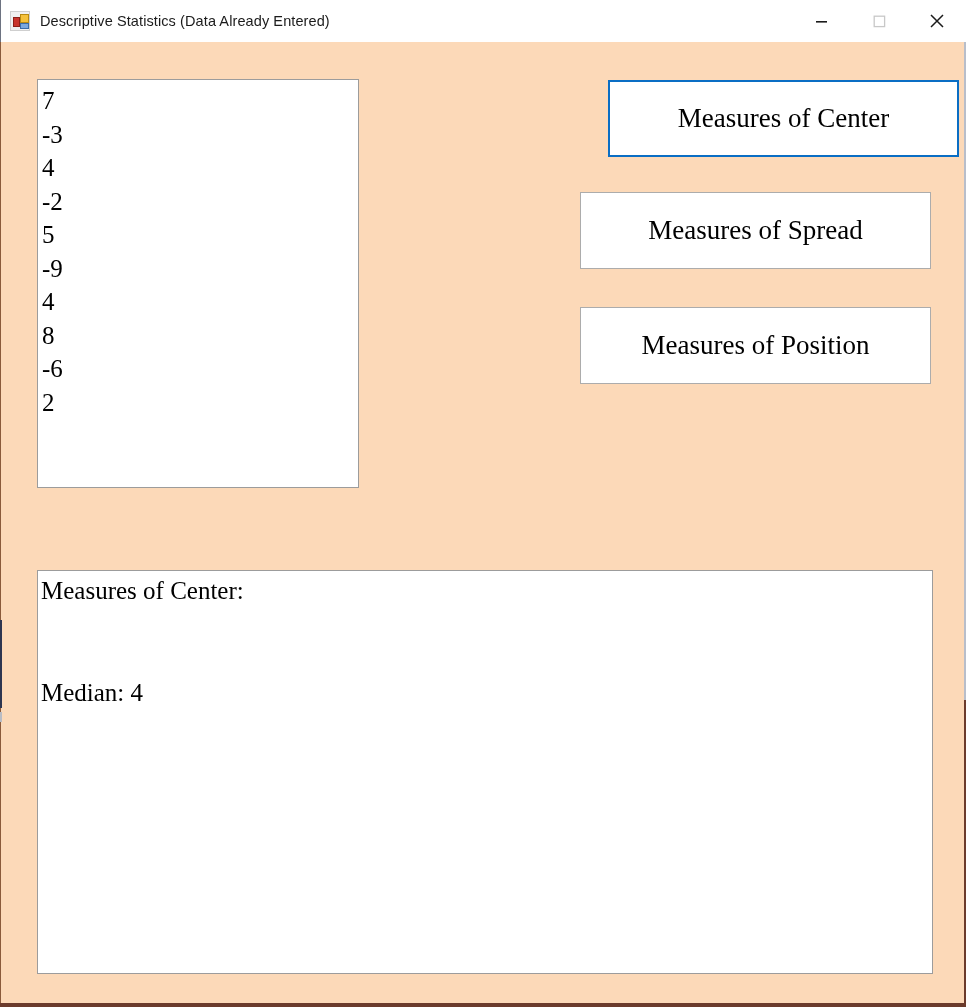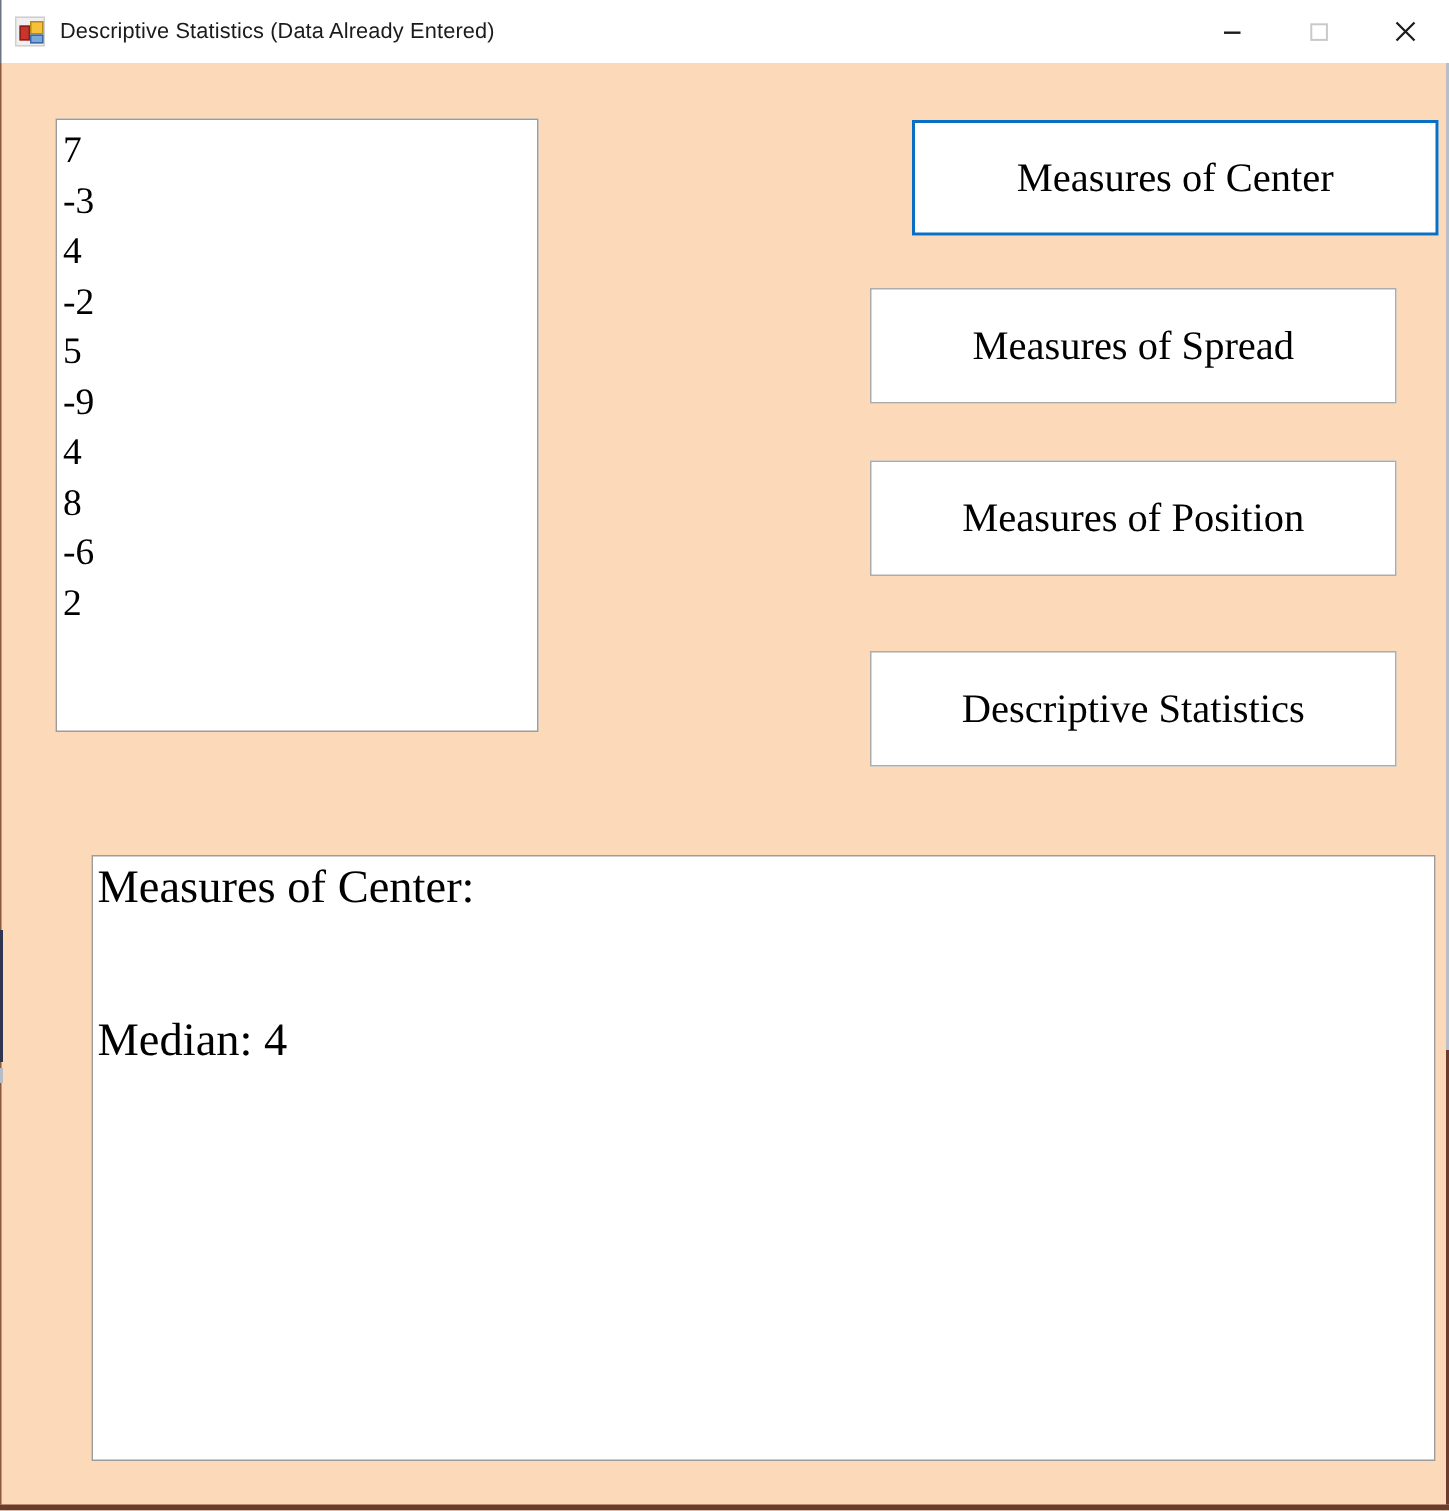--- a/index.html
+++ b/index.html
@@ -146,25 +146,24 @@
     position: absolute;
     left: 37px;
     top: 570px;
     width: 896px;
     height: 404px;
     background: #ffffff;
     border: 1px solid #9c9c9c;
     box-sizing: border-box;
     overflow: hidden;
     font-family: "Liberation Serif", serif;
-    font-size: 31px;
+    font-size: 25px;
     line-height: 34px;
     color: #000000;
     padding: 3px 0 0 3px;
-    margin-left: 24px;
   }
   .outputbox .line {
     white-space: pre;
     min-height: 34px;
   }
 
   
   .edge {
     position: absolute;
     pointer-events: none;
@@ -249,21 +248,20 @@
       <div class="item">-9</div>
       <div class="item">4</div>
       <div class="item">8</div>
       <div class="item">-6</div>
       <div class="item">2</div>
     </div>
 
   <button class="btn btn-1 focused">Measures of Center</button>
   <button class="btn btn-3">Measures of Position</button>
   <button class="btn btn-2">Measures of Spread</button>
-  <button class="btn btn-4">Descriptive Statistics</button>
 
   <div class="outputbox" id="outputbox">
       <div class="line">Measures of Center:</div>
       <div class="line">&nbsp;</div>
       <div class="line">&nbsp;</div>
       <div class="line">Median: 4</div>
       <div class="line">&nbsp;</div>
       <div class="line">&nbsp;</div>
     </div>
 

